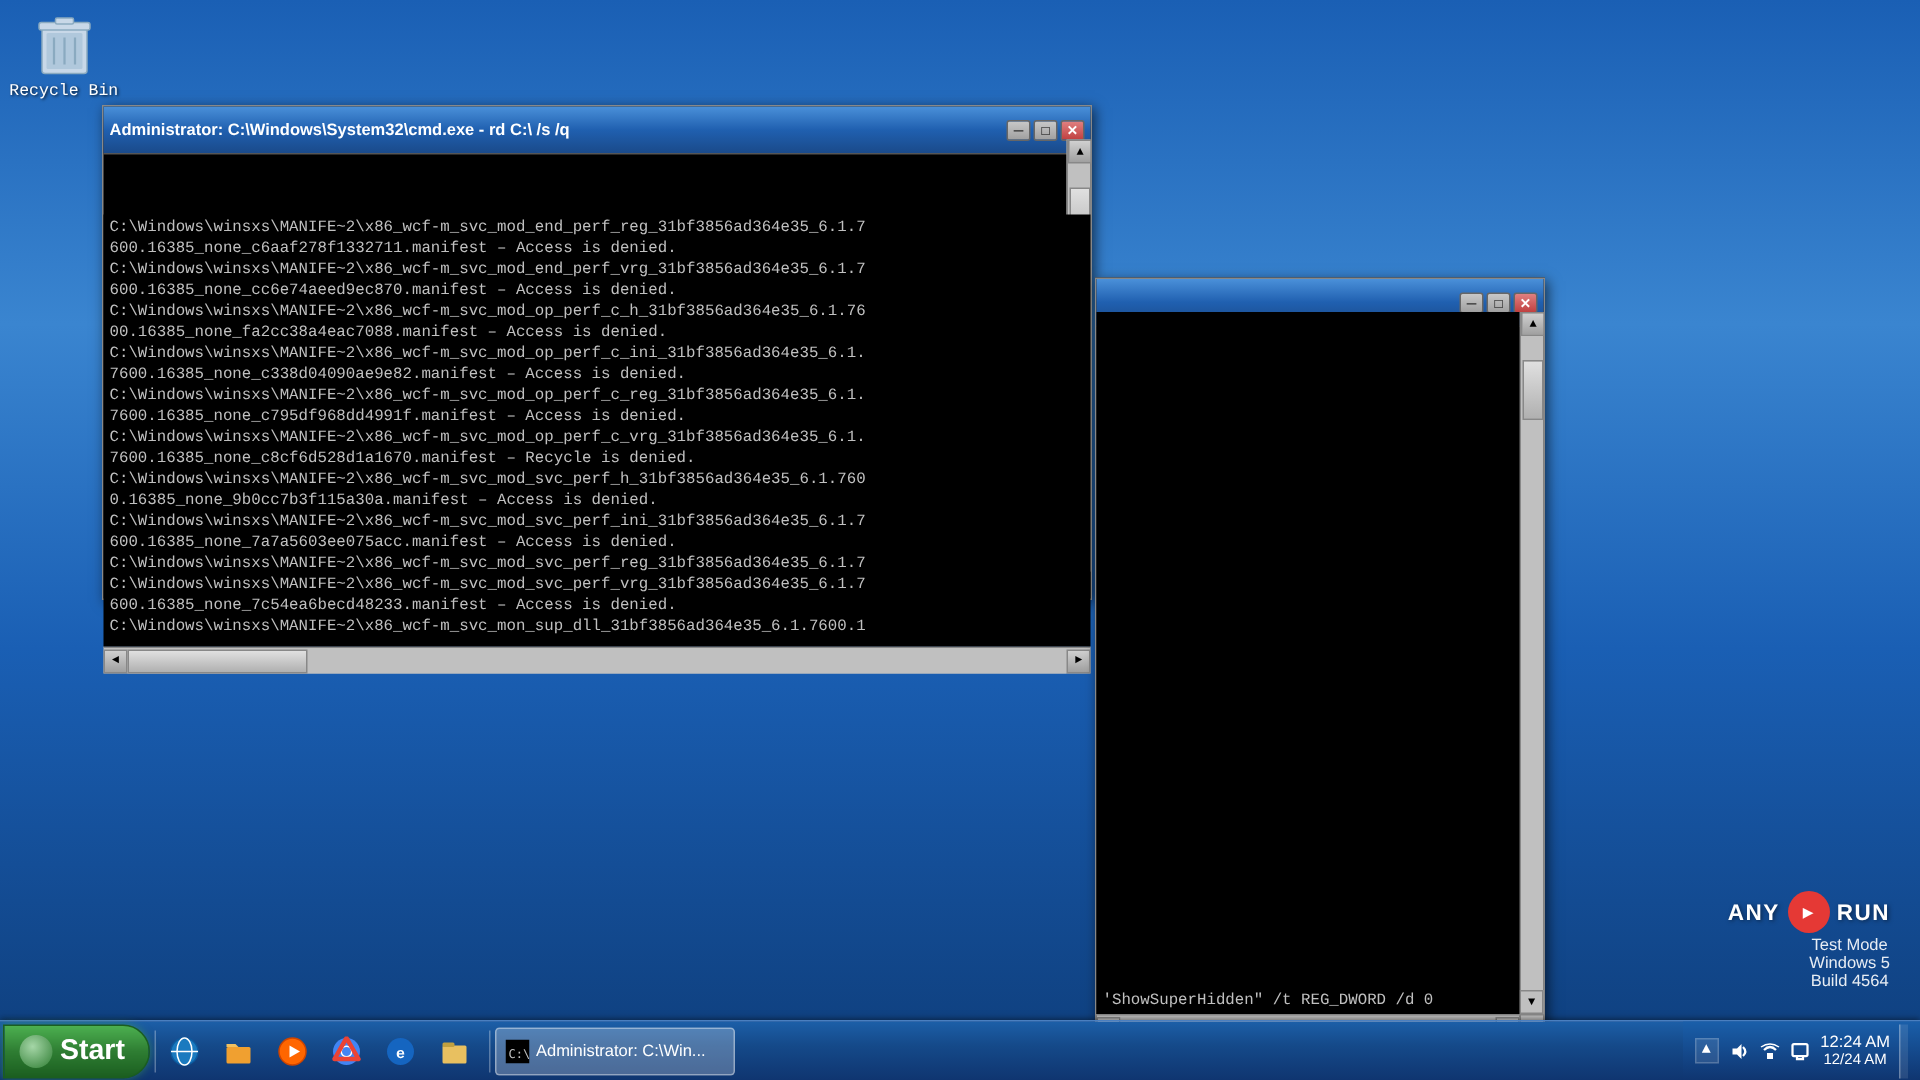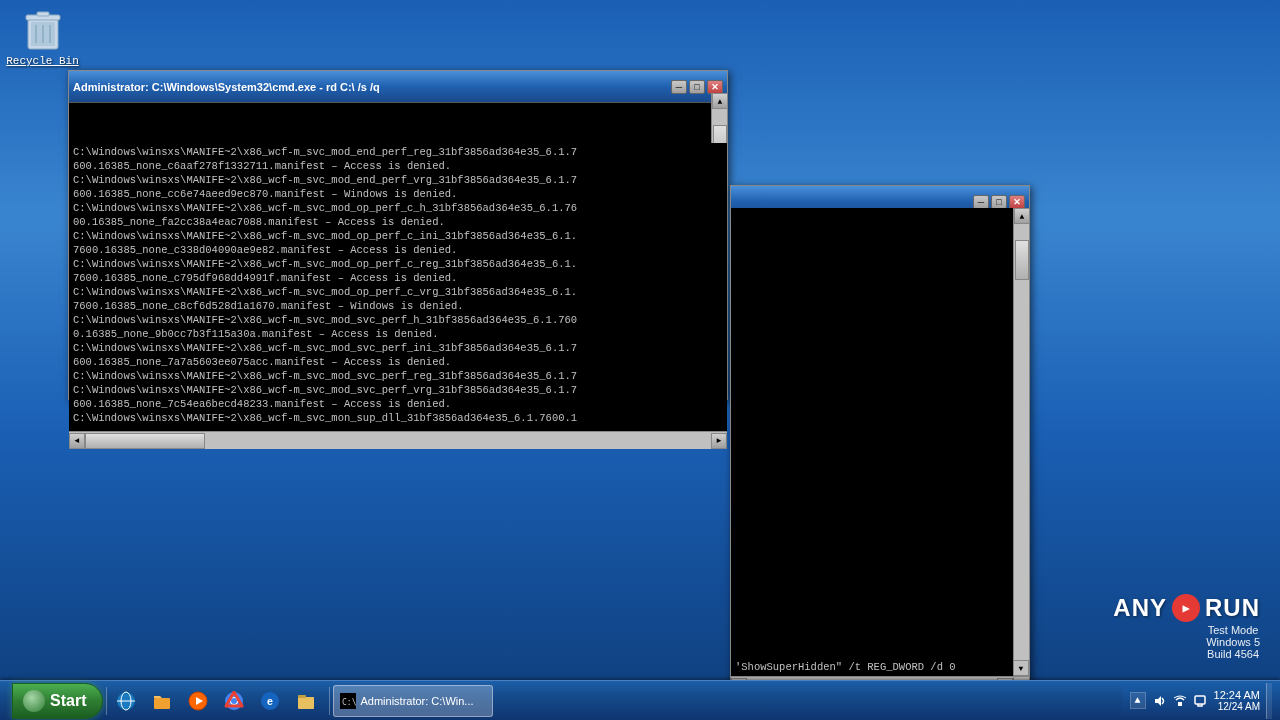--- a/index.html
+++ b/index.html
@@ -27,21 +27,20 @@
       left: 5px;
       display: flex;
       flex-direction: column;
       align-items: center;
       width: 75px;
       cursor: pointer;
       color: white;
       font-size: 11px;
       text-align: center;
       text-shadow: 1px 1px 2px rgba(0,0,0,0.8);
-      text-decoration: underline;
     }
     .recycle-bin-icon {
       width: 40px;
       height: 48px;
       margin-bottom: 2px;
     }
 
     
     .cmd-window-1 {
       position: absolute;
@@ -219,25 +218,25 @@
     .start-btn {
       height: 36px;
       background: linear-gradient(180deg, #4caf50 0%, #2e7d32 50%, #1b5e20 100%);
       border-radius: 0 18px 18px 0;
       padding: 0 16px 0 10px;
       display: flex;
       align-items: center;
       gap: 5px;
       color: white;
       font-family: 'Segoe UI', sans-serif;
-      font-size: 16px;
+      font-size: 19px;
       font-weight: bold;
       cursor: pointer;
       border: 1px solid #1b5e20;
-      margin-left: 12px;
+      margin-left: 2px;
       box-shadow: 0 0 6px rgba(76,175,80,0.5);
     }
     .start-orb {
       width: 22px;
       height: 22px;
       background: radial-gradient(circle at 40% 35%, #a5d6a7, #2e7d32);
       border-radius: 50%;
     }
     .taskbar-item {
       height: 32px;
@@ -271,40 +270,40 @@
       display: flex;
       align-items: center;
       justify-content: center;
       color: white;
       font-size: 11px;
     }
     .clock {
       color: white;
       font-size: 11px;
       font-family: 'Segoe UI', sans-serif;
-      text-align: right;
+      text-align: center;
     }
 
     
     .anyrun-watermark {
       position: absolute;
       bottom: 60px;
       right: 20px;
       display: flex;
       flex-direction: column;
       align-items: flex-end;
     }
     .anyrun-logo {
       display: flex;
       align-items: center;
       gap: 5px;
     }
     .anyrun-text {
       font-family: 'Segoe UI', sans-serif;
-      font-size: 24px;
+      font-size: 15px;
       font-weight: bold;
       color: white;
       text-shadow: 1px 1px 3px rgba(0,0,0,0.5);
       letter-spacing: 1px;
     }
     .anyrun-play {
       width: 28px;
       height: 28px;
       background: #e53935;
       border-radius: 50%;
@@ -422,29 +421,29 @@
     <div class="cmd-scrollbar">
       <div class="scrollbar-arrow">▲</div>
       <div class="scrollbar-thumb"></div>
     </div>
     <div class="scrollbar-arrow-bottom">▼</div>
 
     <div class="cmd-content" style="padding-right:18px;">
       <div class="cmd-line">C:\Windows\winsxs\MANIFE~2\x86_wcf-m_svc_mod_end_perf_reg_31bf3856ad364e35_6.1.7</div>
       <div class="cmd-line">600.16385_none_c6aaf278f1332711.manifest – Access is denied.</div>
       <div class="cmd-line">C:\Windows\winsxs\MANIFE~2\x86_wcf-m_svc_mod_end_perf_vrg_31bf3856ad364e35_6.1.7</div>
-      <div class="cmd-line">600.16385_none_cc6e74aeed9ec870.manifest – Windows is denied.</div>
+      <div class="cmd-line">600.16385_none_cc6e74aeed9ec870.manifest – Access is denied.</div>
       <div class="cmd-line">C:\Windows\winsxs\MANIFE~2\x86_wcf-m_svc_mod_op_perf_c_h_31bf3856ad364e35_6.1.76</div>
       <div class="cmd-line">00.16385_none_fa2cc38a4eac7088.manifest – Access is denied.</div>
       <div class="cmd-line">C:\Windows\winsxs\MANIFE~2\x86_wcf-m_svc_mod_op_perf_c_ini_31bf3856ad364e35_6.1.</div>
       <div class="cmd-line">7600.16385_none_c338d04090ae9e82.manifest – Access is denied.</div>
       <div class="cmd-line">C:\Windows\winsxs\MANIFE~2\x86_wcf-m_svc_mod_op_perf_c_reg_31bf3856ad364e35_6.1.</div>
       <div class="cmd-line">7600.16385_none_c795df968dd4991f.manifest – Access is denied.</div>
       <div class="cmd-line">C:\Windows\winsxs\MANIFE~2\x86_wcf-m_svc_mod_op_perf_c_vrg_31bf3856ad364e35_6.1.</div>
-      <div class="cmd-line">7600.16385_none_c8cf6d528d1a1670.manifest – Windows is denied.</div>
+      <div class="cmd-line">7600.16385_none_c8cf6d528d1a1670.manifest – Recycle is denied.</div>
       <div class="cmd-line">C:\Windows\winsxs\MANIFE~2\x86_wcf-m_svc_mod_svc_perf_h_31bf3856ad364e35_6.1.760</div>
       <div class="cmd-line">0.16385_none_9b0cc7b3f115a30a.manifest – Access is denied.</div>
       <div class="cmd-line">C:\Windows\winsxs\MANIFE~2\x86_wcf-m_svc_mod_svc_perf_ini_31bf3856ad364e35_6.1.7</div>
       <div class="cmd-line">600.16385_none_7a7a5603ee075acc.manifest – Access is denied.</div>
       <div class="cmd-line">C:\Windows\winsxs\MANIFE~2\x86_wcf-m_svc_mod_svc_perf_reg_31bf3856ad364e35_6.1.7</div>
       <div class="cmd-line">C:\Windows\winsxs\MANIFE~2\x86_wcf-m_svc_mod_svc_perf_vrg_31bf3856ad364e35_6.1.7</div>
       <div class="cmd-line">600.16385_none_7c54ea6becd48233.manifest – Access is denied.</div>
       <div class="cmd-line">C:\Windows\winsxs\MANIFE~2\x86_wcf-m_svc_mon_sup_dll_31bf3856ad364e35_6.1.7600.1</div>
 
     </div>

